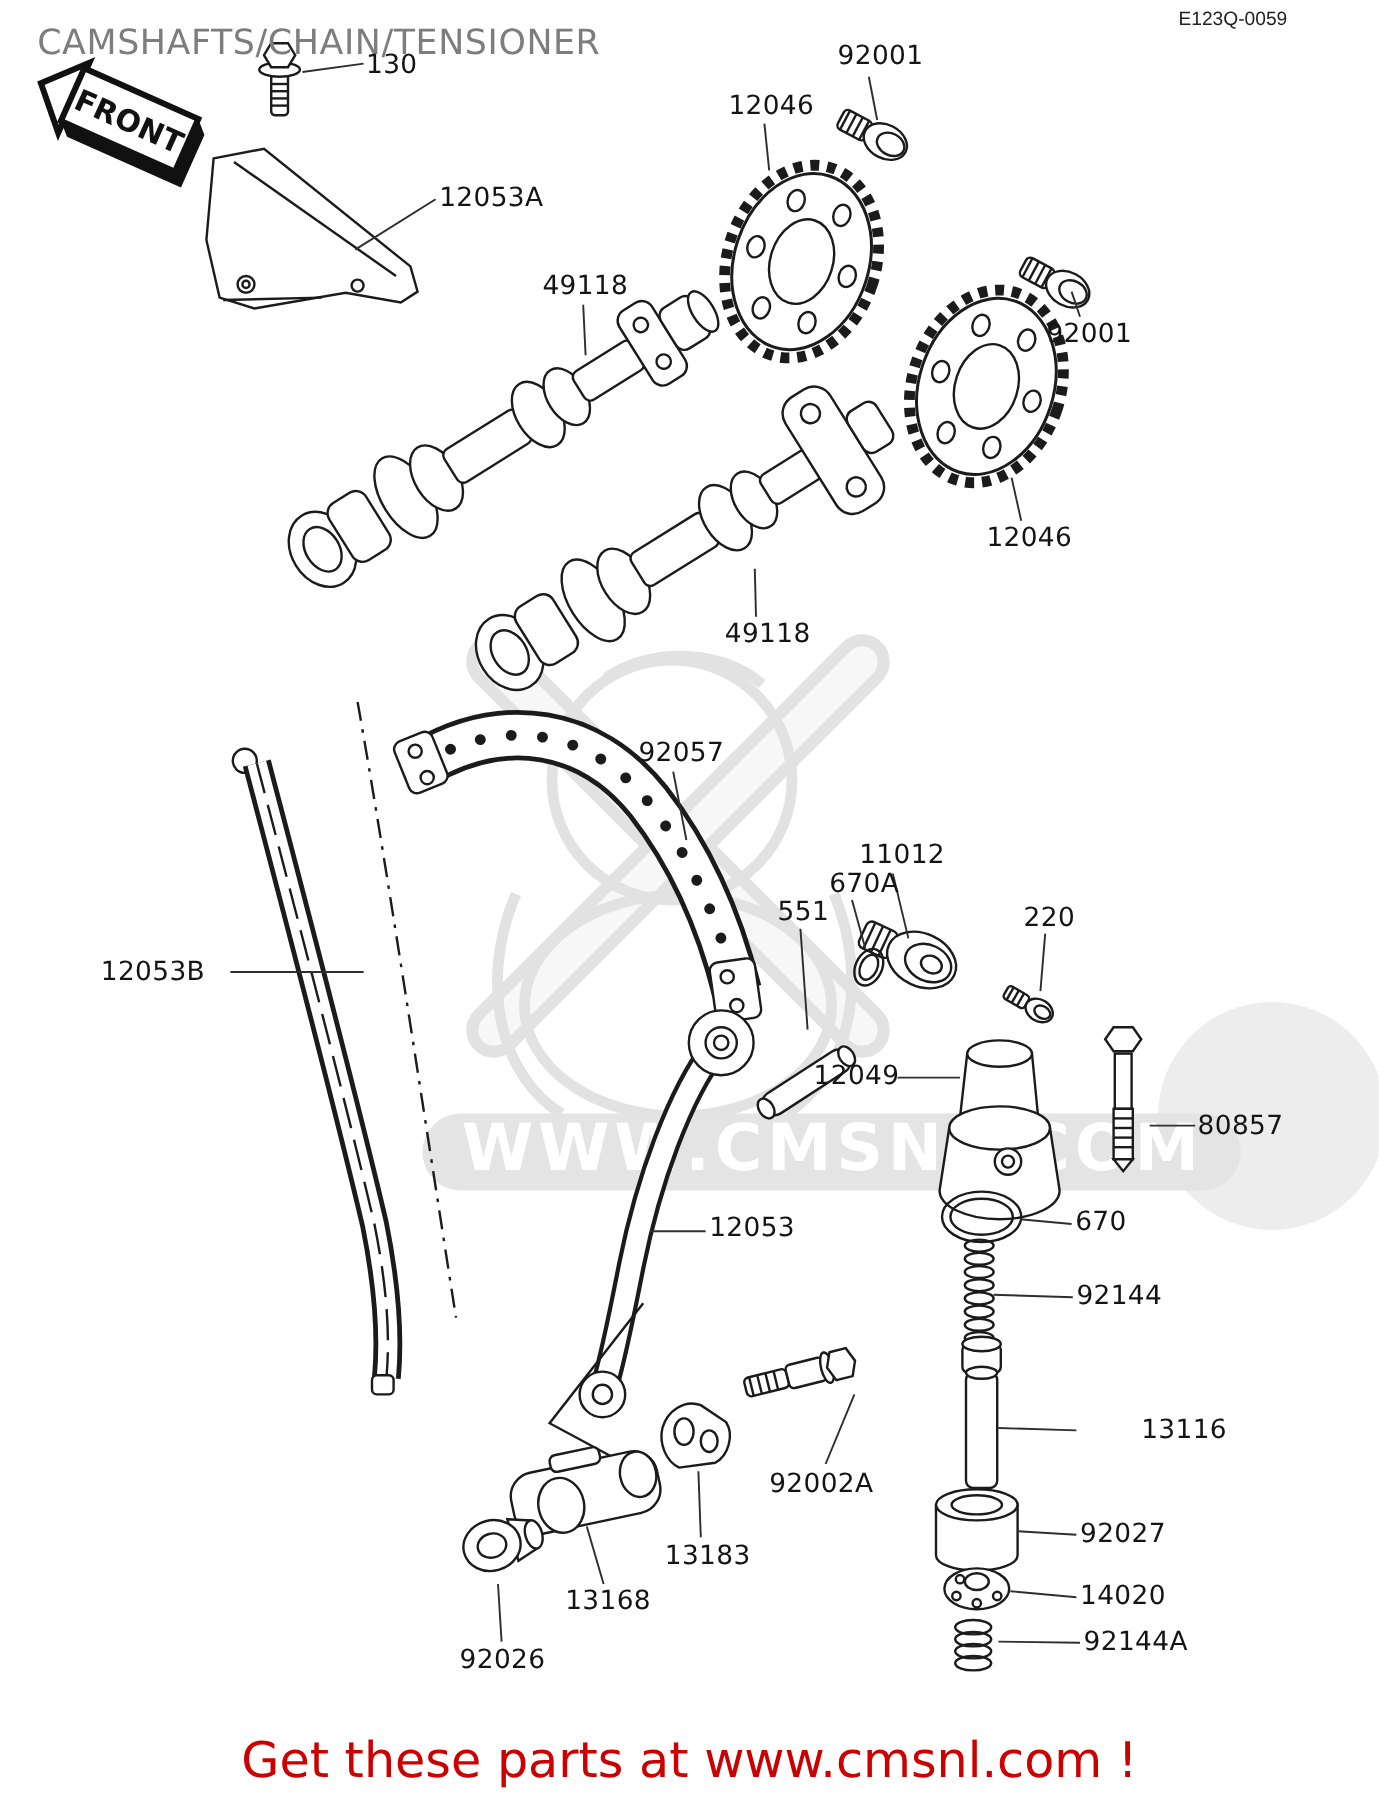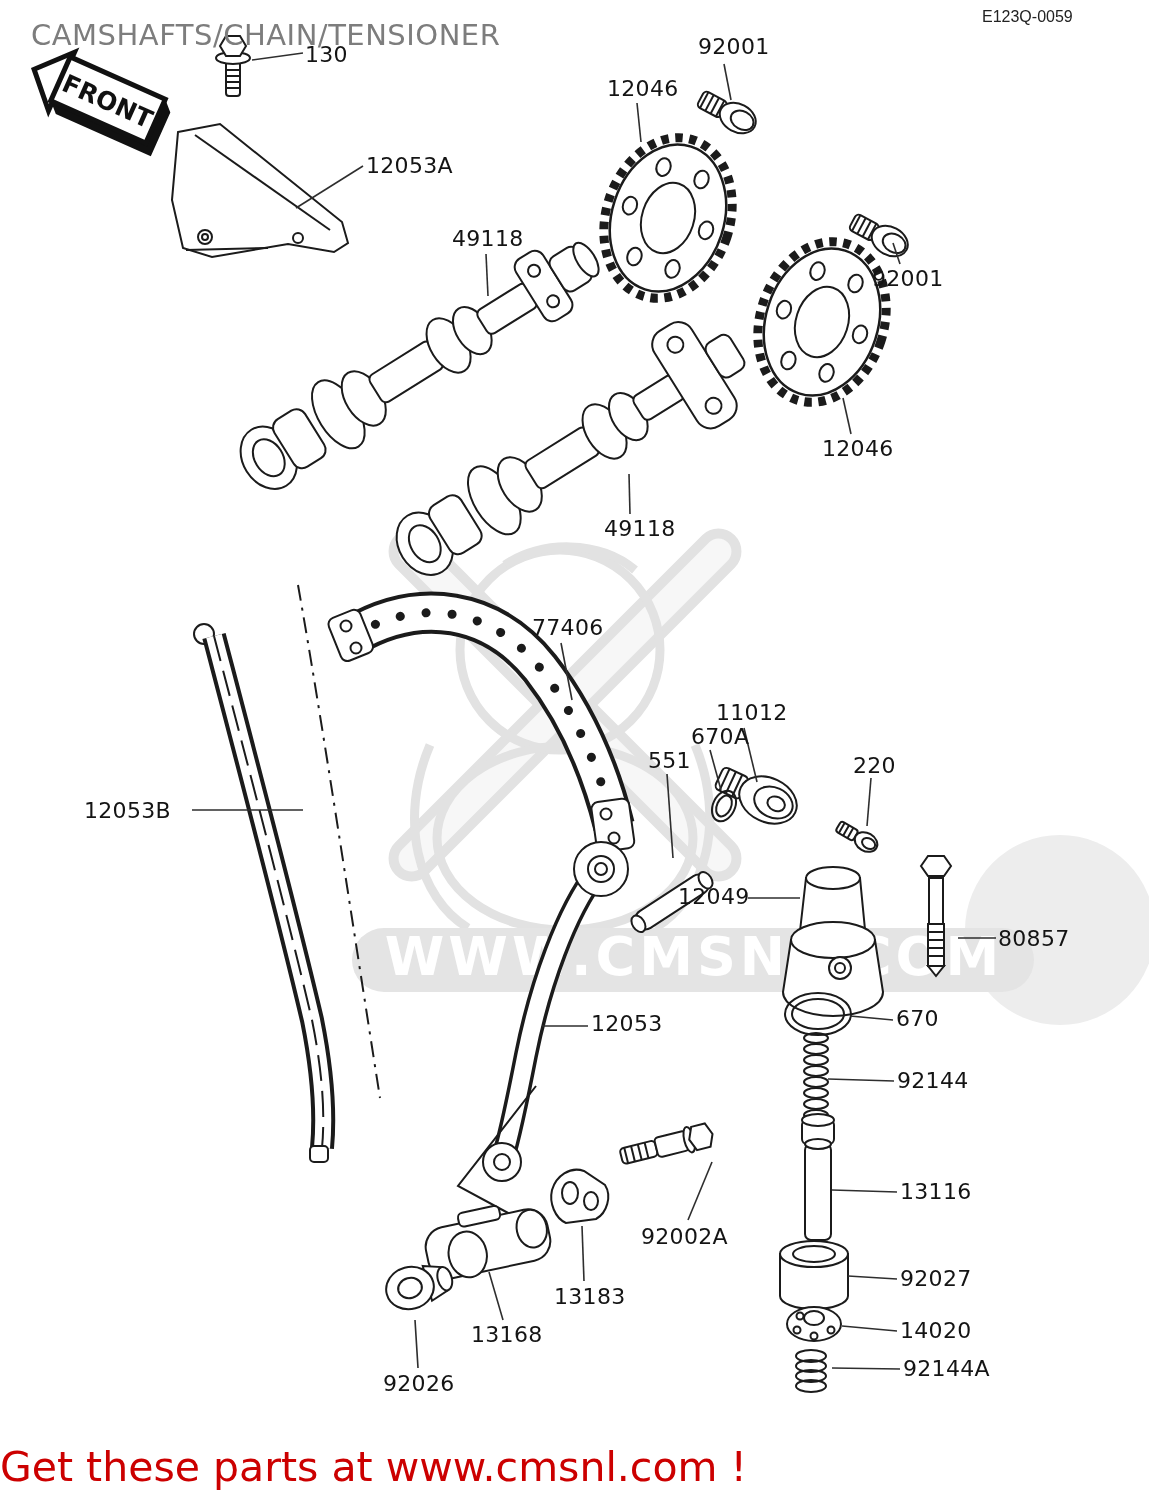--- a/index.html
+++ b/index.html
@@ -5,21 +5,21 @@
   html,body{margin:0;padding:0;background:#fff;}
   .canvas{position:relative;width:1149px;height:1500px;background:#ffffff;overflow:hidden;
           font-family:"DejaVu Sans",sans-serif;}
   .canvas svg{position:absolute;left:0;top:0;}
   .page-title{position:absolute;left:12px;top:18px;font-size:29px;color:#7d7d7d;
               letter-spacing:.5px;white-space:nowrap;margin-left:19px;}
   .diagram-code{position:absolute;left:982px;top:8px;font-size:16px;color:#222;
                 font-family:Liberation Sans, sans-serif;letter-spacing:0;}
   .part-label{position:absolute;font-size:22px;font-weight:400;color:#141414;
               white-space:nowrap;letter-spacing:.3px;}
-  .footer-promo{position:absolute;left:0;top:1443px;width:1149px;text-align:left;
+  .footer-promo{position:absolute;left:0;top:1443px;width:1149px;text-align:center;
                 font-size:41px;color:#cc0000;}
 </style>
 </head>
 <body>
 
 <div class="canvas">
 
   <svg width="1149" height="1500" viewBox="0 0 1149 1500">
 
     <g>
@@ -349,32 +349,32 @@
   <div class="diagram-code">E123Q-0059</div>
 
   <div class="part-label" style="left:305px;top:42px">130</div>
   <div class="part-label" style="left:698px;top:34px">92001</div>
   <div class="part-label" style="left:607px;top:76px">12046</div>
   <div class="part-label" style="left:366px;top:153px">12053A</div>
   <div class="part-label" style="left:452px;top:226px">49118</div>
   <div class="part-label" style="left:872px;top:266px">92001</div>
   <div class="part-label" style="left:822px;top:436px">12046</div>
   <div class="part-label" style="left:604px;top:516px">49118</div>
-  <div class="part-label" style="left:532px;top:615px">77406</div>
+  <div class="part-label" style="left:532px;top:615px">92057</div>
   <div class="part-label" style="left:716px;top:700px">11012</div>
   <div class="part-label" style="left:691px;top:724px">670A</div>
   <div class="part-label" style="left:648px;top:748px">551</div>
   <div class="part-label" style="left:853px;top:753px">220</div>
   <div class="part-label" style="left:84px;top:798px">12053B</div>
   <div class="part-label" style="left:678px;top:884px">12049</div>
   <div class="part-label" style="left:998px;top:926px">80857</div>
   <div class="part-label" style="left:896px;top:1006px">670</div>
   <div class="part-label" style="left:591px;top:1011px">12053</div>
   <div class="part-label" style="left:897px;top:1068px">92144</div>
-  <div class="part-label" style="left:900px;top:1179px">13116</div>
+  <div class="part-label" style="left:951px;top:1179px">13116</div>
   <div class="part-label" style="left:641px;top:1224px">92002A</div>
   <div class="part-label" style="left:900px;top:1266px">92027</div>
   <div class="part-label" style="left:554px;top:1284px">13183</div>
   <div class="part-label" style="left:900px;top:1318px">14020</div>
   <div class="part-label" style="left:471px;top:1322px">13168</div>
   <div class="part-label" style="left:903px;top:1356px">92144A</div>
   <div class="part-label" style="left:383px;top:1371px">92026</div>
 
   <div class="footer-promo">Get these parts at www.cmsnl.com !</div>
 </div>

